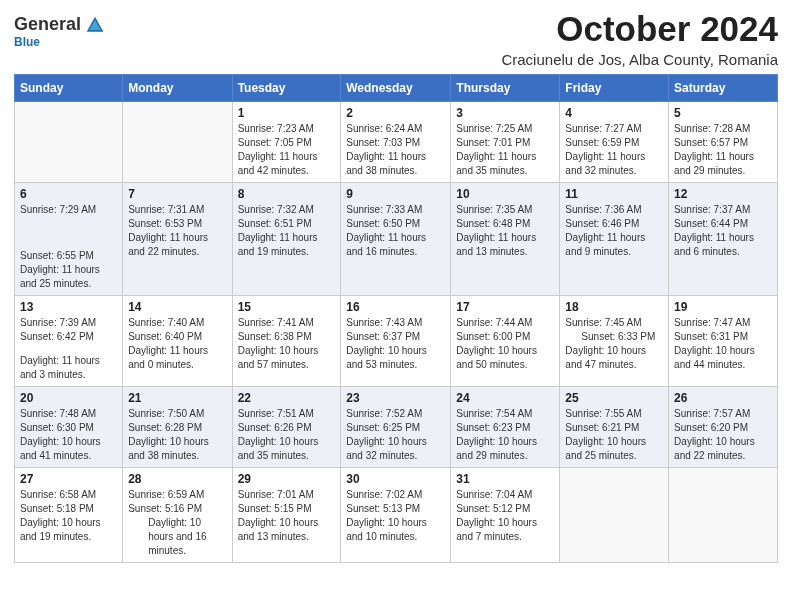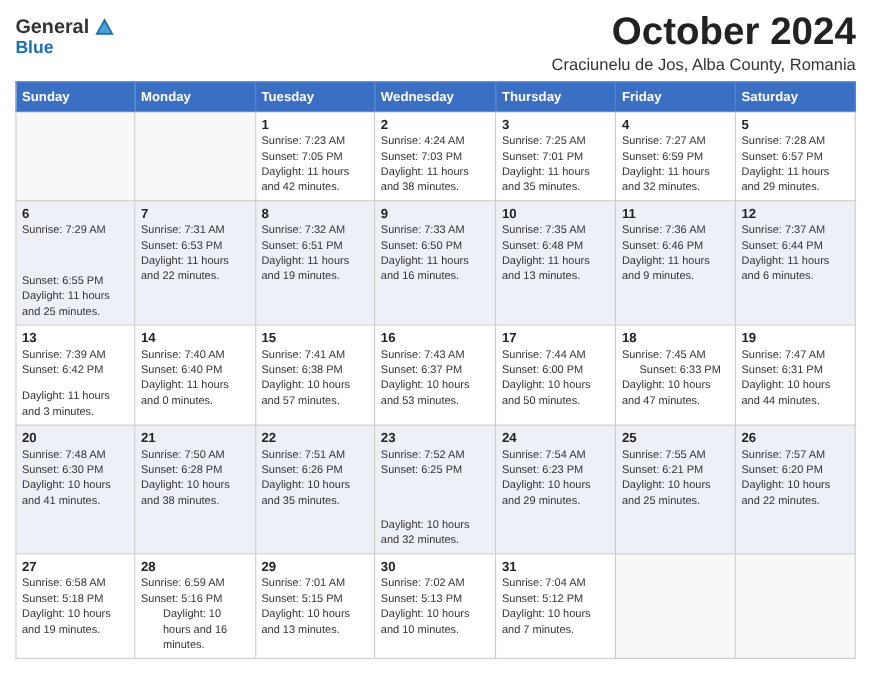--- a/index.html
+++ b/index.html
@@ -32,21 +32,21 @@
       display: flex;
       align-items: center;
       gap: 2px;
     }
     .logo-general {
       font-size: 18px;
       font-weight: bold;
       color: #333;
     }
     .logo-blue {
-      font-size: 16px;
+      font-size: 12px;
       font-weight: bold;
       color: #1a6faf;
     }
     .logo-icon {
       width: 20px;
       height: 20px;
       margin-left: 2px;
     }
     .title-block {
       text-align: right;
@@ -152,21 +152,21 @@
             <span class="day-number">1</span>
             <div class="day-info">
               <span style="display: block;">Sunrise: 7:23 AM</span>
               <span style="display: block;">Sunset: 7:05 PM</span>
               <span style="display: block;">Daylight: 11 hours and 42 minutes.</span>
             </div>
           </td>
           <td>
             <span class="day-number">2</span>
             <div class="day-info">
-              <span style="display: block;">Sunrise: 4:24 AM</span>
+              <span style="display: block;">Sunrise: 6:24 AM</span>
               <span style="display: block;">Sunset: 7:03 PM</span>
               <span style="display: block;">Daylight: 11 hours and 38 minutes.</span>
             </div>
           </td>
           <td>
             <span class="day-number">3</span>
             <div class="day-info">
               <span style="display: block;">Sunrise: 7:25 AM</span>
               <span style="display: block;">Sunset: 7:01 PM</span>
               <span style="display: block;">Daylight: 11 hours and 35 minutes.</span>
@@ -328,21 +328,21 @@
               <span style="display: block;">Sunrise: 7:51 AM</span>
               <span style="display: block;">Sunset: 6:26 PM</span>
               <span style="display: block;">Daylight: 10 hours and 35 minutes.</span>
             </div>
           </td>
           <td>
             <span class="day-number">23</span>
             <div class="day-info">
               <span style="display: block;">Sunrise: 7:52 AM</span>
               <span style="display: block;">Sunset: 6:25 PM</span>
-              <span style="display: block; margin-top: 36px;">Daylight: 10 hours and 32 minutes.</span>
+              <span style="display: block;">Daylight: 10 hours and 32 minutes.</span>
             </div>
           </td>
           <td>
             <span class="day-number">24</span>
             <div class="day-info">
               <span style="display: block;">Sunrise: 7:54 AM</span>
               <span style="display: block;">Sunset: 6:23 PM</span>
               <span style="display: block;">Daylight: 10 hours and 29 minutes.</span>
             </div>
           </td>

